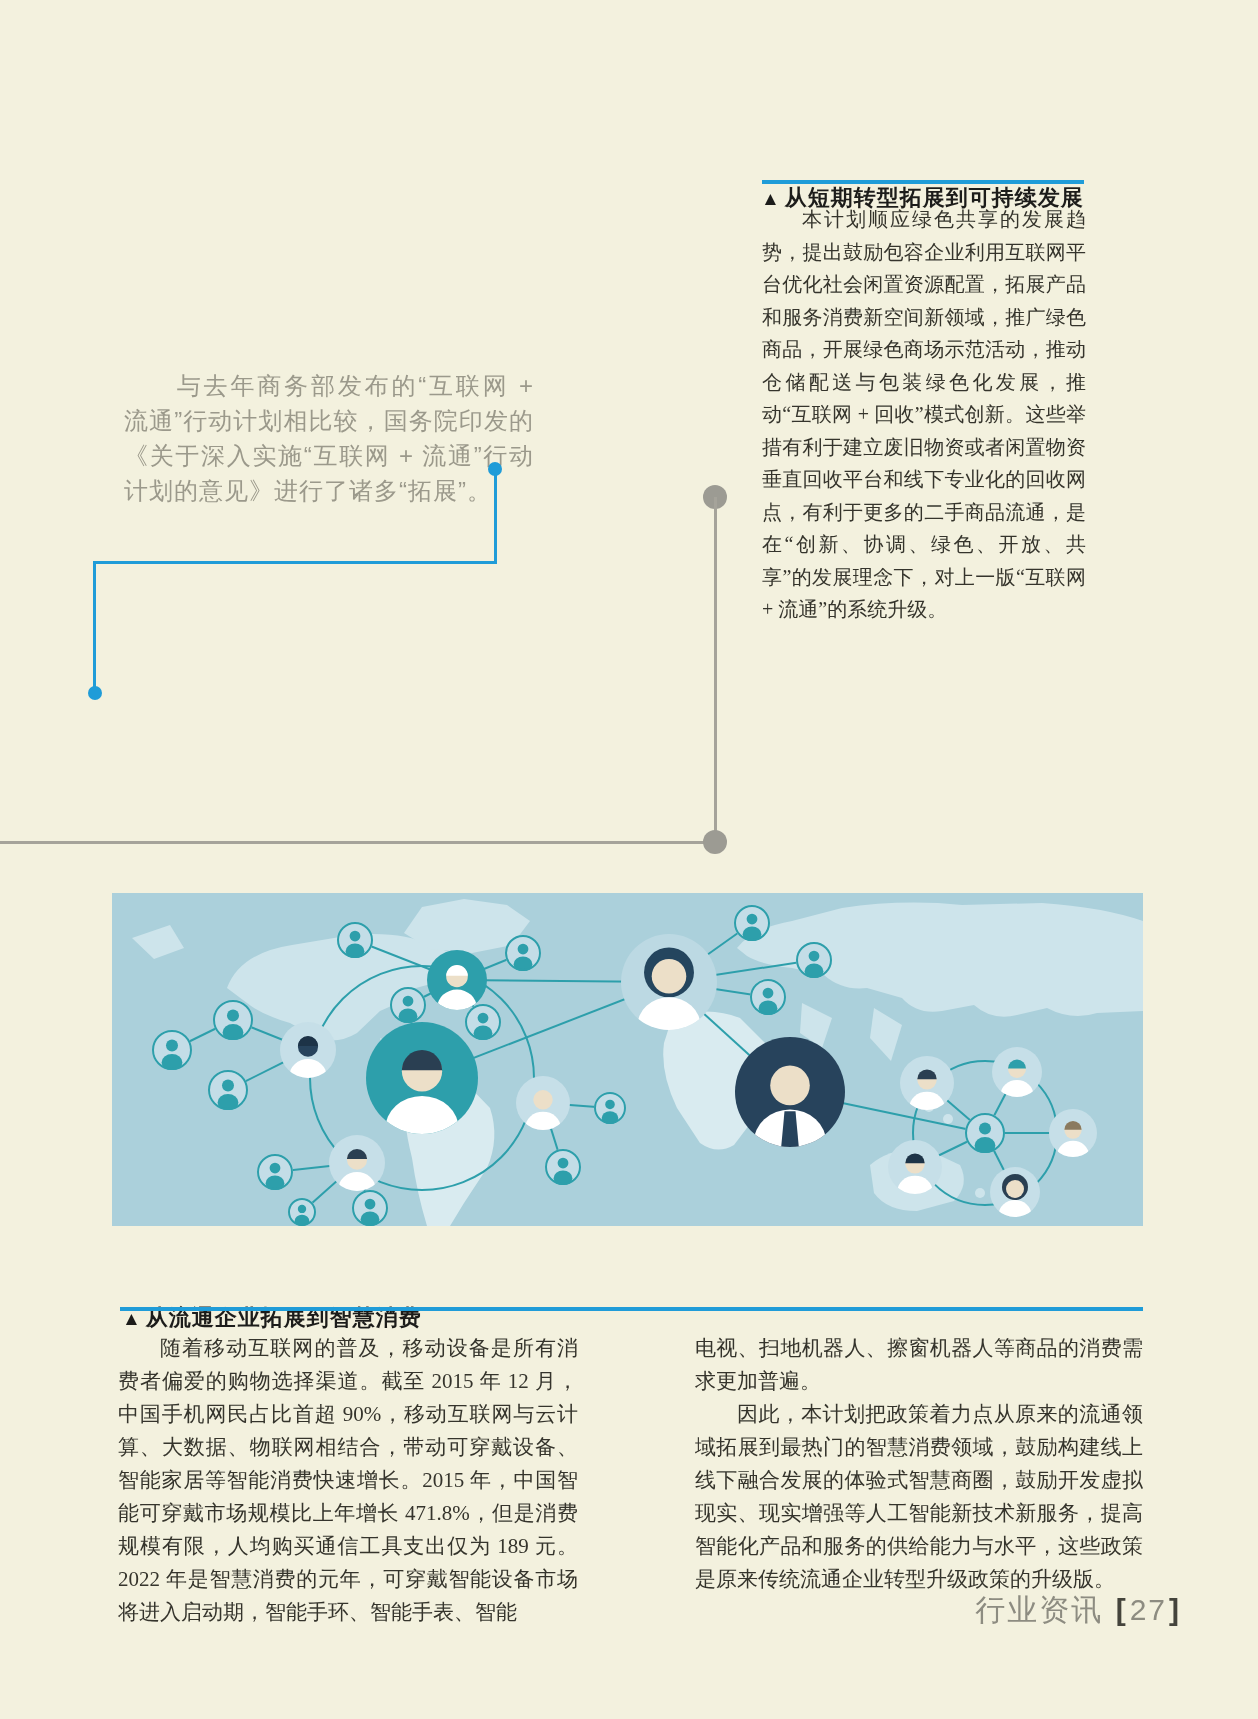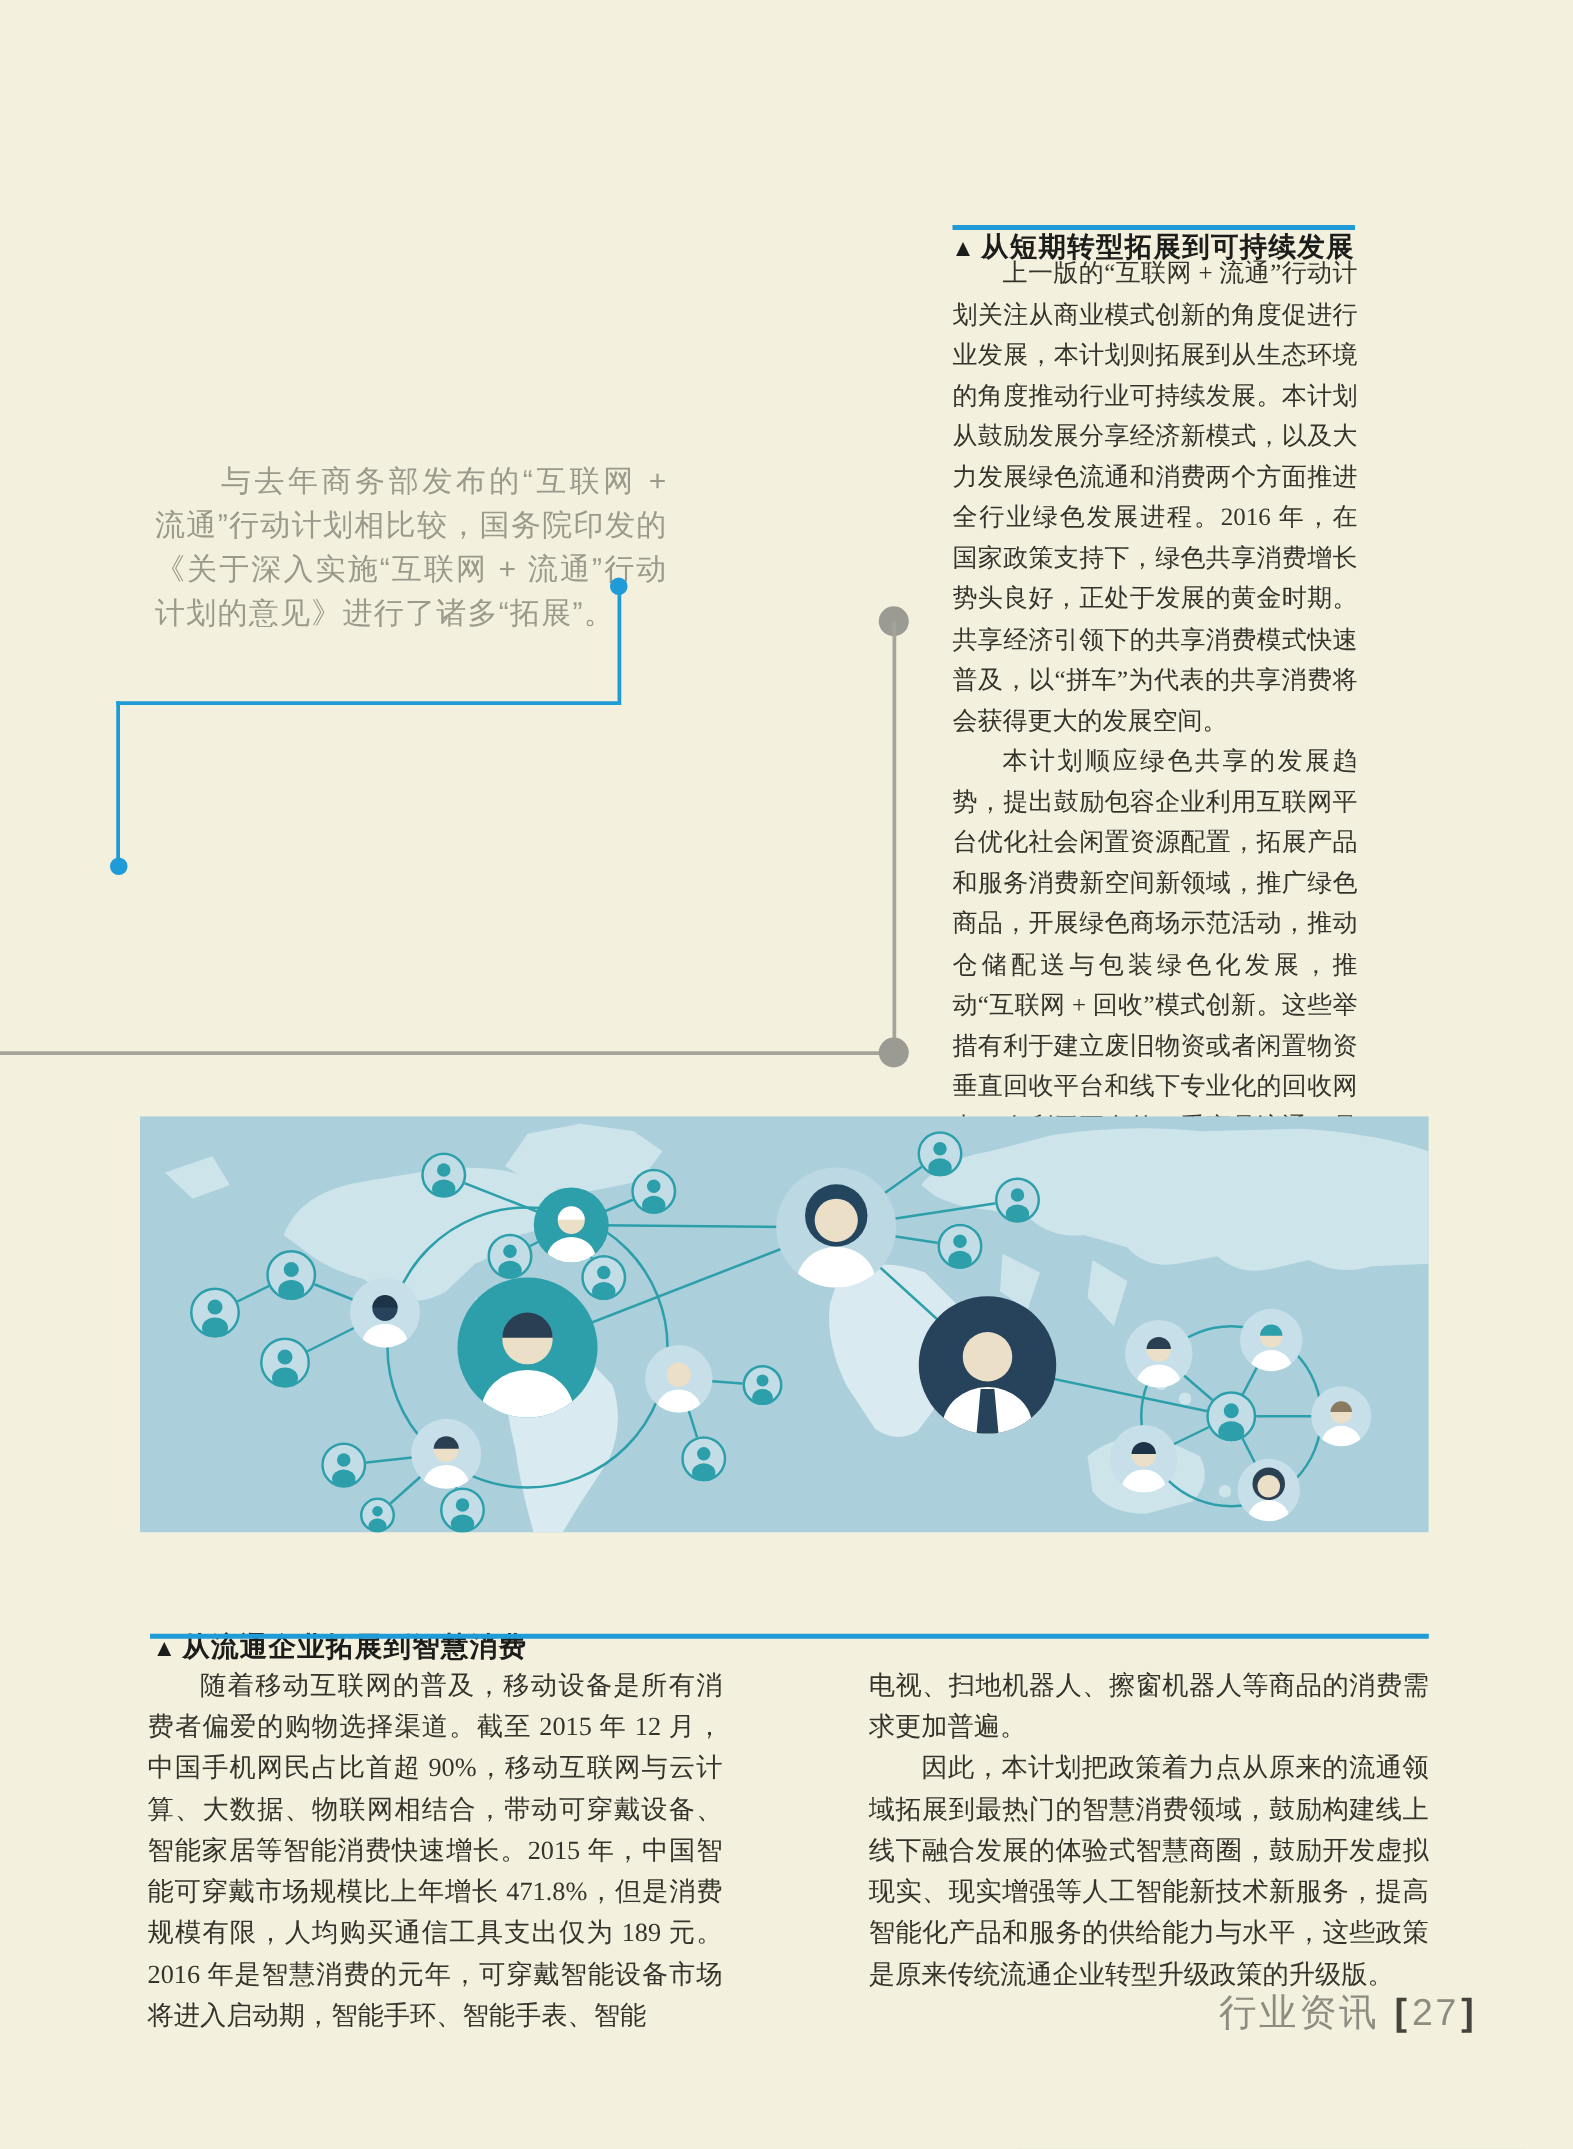--- a/index.html
+++ b/index.html
@@ -52,21 +52,20 @@
 <body>
 
 <div class="page">
 
   <div class="heading" style="left:761px;top:140px;">
     <span class="tri">▲</span><span>从短期转型拓展到可持续发展</span>
   </div>
   <div class="rule" style="left:762px;top:180px;width:322px;"></div>
 
   <div class="bodycol" style="left:762px;top:203px;width:324px;">
-    <p>上一版的“互联网 + 流通”行动计划关注从商业模式创新的角度促进行业发展，本计划则拓展到从生态环境的角度推动行业可持续发展。本计划从鼓励发展分享经济新模式，以及大力发展绿色流通和消费两个方面推进全行业绿色发展进程。2016 年，在国家政策支持下，绿色共享消费增长势头良好，正处于发展的黄金时期。共享经济引领下的共享消费模式快速普及，以“拼车”为代表的共享消费将会获得更大的发展空间。</p>
     <p>本计划顺应绿色共享的发展趋势，提出鼓励包容企业利用互联网平台优化社会闲置资源配置，拓展产品和服务消费新空间新领域，推广绿色商品，开展绿色商场示范活动，推动仓储配送与包装绿色化发展，推动“互联网 + 回收”模式创新。这些举措有利于建立废旧物资或者闲置物资垂直回收平台和线下专业化的回收网点，有利于更多的二手商品流通，是在“创新、协调、绿色、开放、共享”的发展理念下，对上一版“互联网 + 流通”的系统升级。</p>
   </div>
 
   <div class="quote q1" style="left:88px;top:368px;width:410px;margin-left:36px;">
     <p>与去年商务部发布的“互联网 + 流通”行动计划相比较，国务院印发的《关于深入实施“互联网 + 流通”行动计划的意见》进行了诸多“拓展”。</p>
   </div>
 
 
   <div class="dot blue-dot" style="left:488px;top:462px;width:14px;height:14px;"></div>
   <div class="conn blue-line" style="left:493.5px;top:469px;width:3px;height:95px;"></div>
@@ -434,21 +433,21 @@
         <circle cx="656" cy="104" r="17" fill="none" stroke="#2d9fab" stroke-width="2"></circle>
       </g>
     </svg>
 
   <div class="heading" style="left:122px;top:1260px;">
     <span class="tri">▲</span><span>从流通企业拓展到智慧消费</span>
   </div>
   <div class="rule" style="left:120px;top:1307px;width:1023px;"></div>
 
   <div class="bodycol bottomcol" style="left:118px;top:1332px;width:460px;">
-    <p>随着移动互联网的普及，移动设备是所有消费者偏爱的购物选择渠道。截至 2015 年 12 月，中国手机网民占比首超 90%，移动互联网与云计算、大数据、物联网相结合，带动可穿戴设备、智能家居等智能消费快速增长。2015 年，中国智能可穿戴市场规模比上年增长 471.8%，但是消费规模有限，人均购买通信工具支出仅为 189 元。2016 年是智慧消费的元年，可穿戴智能设备市场将进入启动期，智能手环、智能手表、智能</p>
+    <p>随着移动互联网的普及，移动设备是所有消费者偏爱的购物选择渠道。截至 2015 年 12 月，中国手机网民占比首超 90%，移动互联网与云计算、大数据、物联网相结合，带动可穿戴设备、智能家居等智能消费快速增长。2015 年，中国智能可穿戴市场规模比上年增长 471.8%，但是消费规模有限，人均购买通信工具支出仅为 189 元。2022 年是智慧消费的元年，可穿戴智能设备市场将进入启动期，智能手环、智能手表、智能</p>
   </div>
   <div class="bodycol bottomcol" style="left:695px;top:1332px;width:448px;">
     <p class="cont">电视、扫地机器人、擦窗机器人等商品的消费需求更加普遍。</p>
     <p>因此，本计划把政策着力点从原来的流通领域拓展到最热门的智慧消费领域，鼓励构建线上线下融合发展的体验式智慧商圈，鼓励开发虚拟现实、现实增强等人工智能新技术新服务，提高智能化产品和服务的供给能力与水平，这些政策是原来传统流通企业转型升级政策的升级版。</p>
   </div>
 
   <div class="footer">
     <span>行业资讯</span>
     <span class="bracket">[</span><span>27</span><span class="bracket">]</span>
   </div>

